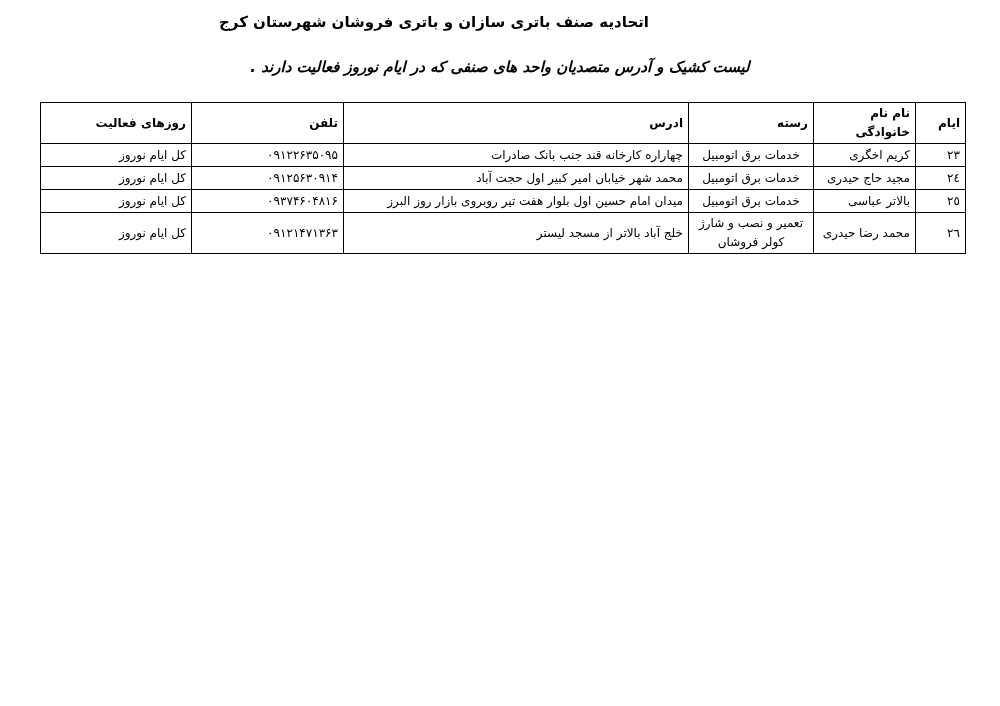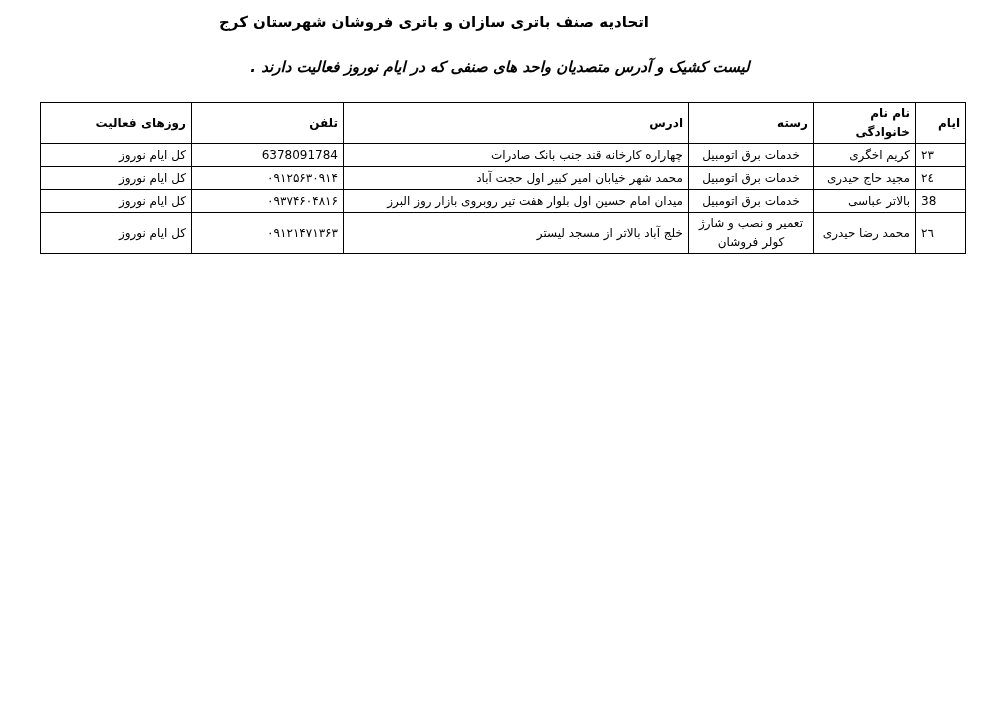--- a/index.html
+++ b/index.html
@@ -49,21 +49,21 @@
     vertical-align: middle;
     overflow: hidden;
   }
   table.roster thead tr { height: 22px; }
   table.roster tbody tr { height: 23px; }
   table.roster tbody tr.tall-row { height: 39px; }
   table.roster th {
     font-weight: bold;
     text-align: right;
   }
-  td.c-row-no { text-align: left; }
+  td.c-row-no { text-align: right; }
   td.c-name { text-align: right; }
   td.c-category { text-align: center; }
   td.c-address { text-align: right; margin-top: 21px; }
   td.c-phone { text-align: right; }
   td.c-days { text-align: right; }
   col.w-row-no { width: 50px; }
   col.w-name { width: 102px; }
   col.w-category { width: 125px; }
   col.w-address { width: 345px; }
   col.w-phone { width: 152px; }
@@ -93,33 +93,33 @@
       <th>تلفن</th>
       <th>روزهای فعالیت</th>
     </tr>
   </thead>
   <tbody>
     <tr>
       <td class="c-row-no">۲۳</td>
       <td class="c-name">کریم اخگری</td>
       <td class="c-category">خدمات برق اتومبیل</td>
       <td class="c-address">چهاراره کارخانه قند جنب بانک صادرات</td>
-      <td class="c-phone">6378091784</td>
+      <td class="c-phone">۰۹۱۲۲۶۳۵۰۹۵</td>
       <td class="c-days">کل ایام نوروز</td>
     </tr>
     <tr>
       <td class="c-row-no">۲٤</td>
       <td class="c-name">مجید حاج حیدری</td>
       <td class="c-category">خدمات برق اتومبیل</td>
       <td class="c-address">محمد شهر خیابان امیر کبیر اول حجت آباد</td>
       <td class="c-phone">۰۹۱۲۵۶۳۰۹۱۴</td>
       <td class="c-days">کل ایام نوروز</td>
     </tr>
     <tr>
-      <td class="c-row-no">38</td>
+      <td class="c-row-no">۲٥</td>
       <td class="c-name">بالاتر عباسی</td>
       <td class="c-category">خدمات برق اتومبیل</td>
       <td class="c-address">میدان امام حسین اول بلوار هفت تیر روبروی بازار روز البرز</td>
       <td class="c-phone">۰۹۳۷۴۶۰۴۸۱۶</td>
       <td class="c-days">کل ایام نوروز</td>
     </tr>
     <tr class="tall-row">
       <td class="c-row-no">۲٦</td>
       <td class="c-name">محمد رضا حیدری</td>
       <td class="c-category">تعمیر و نصب و شارژ کولر فروشان</td>

